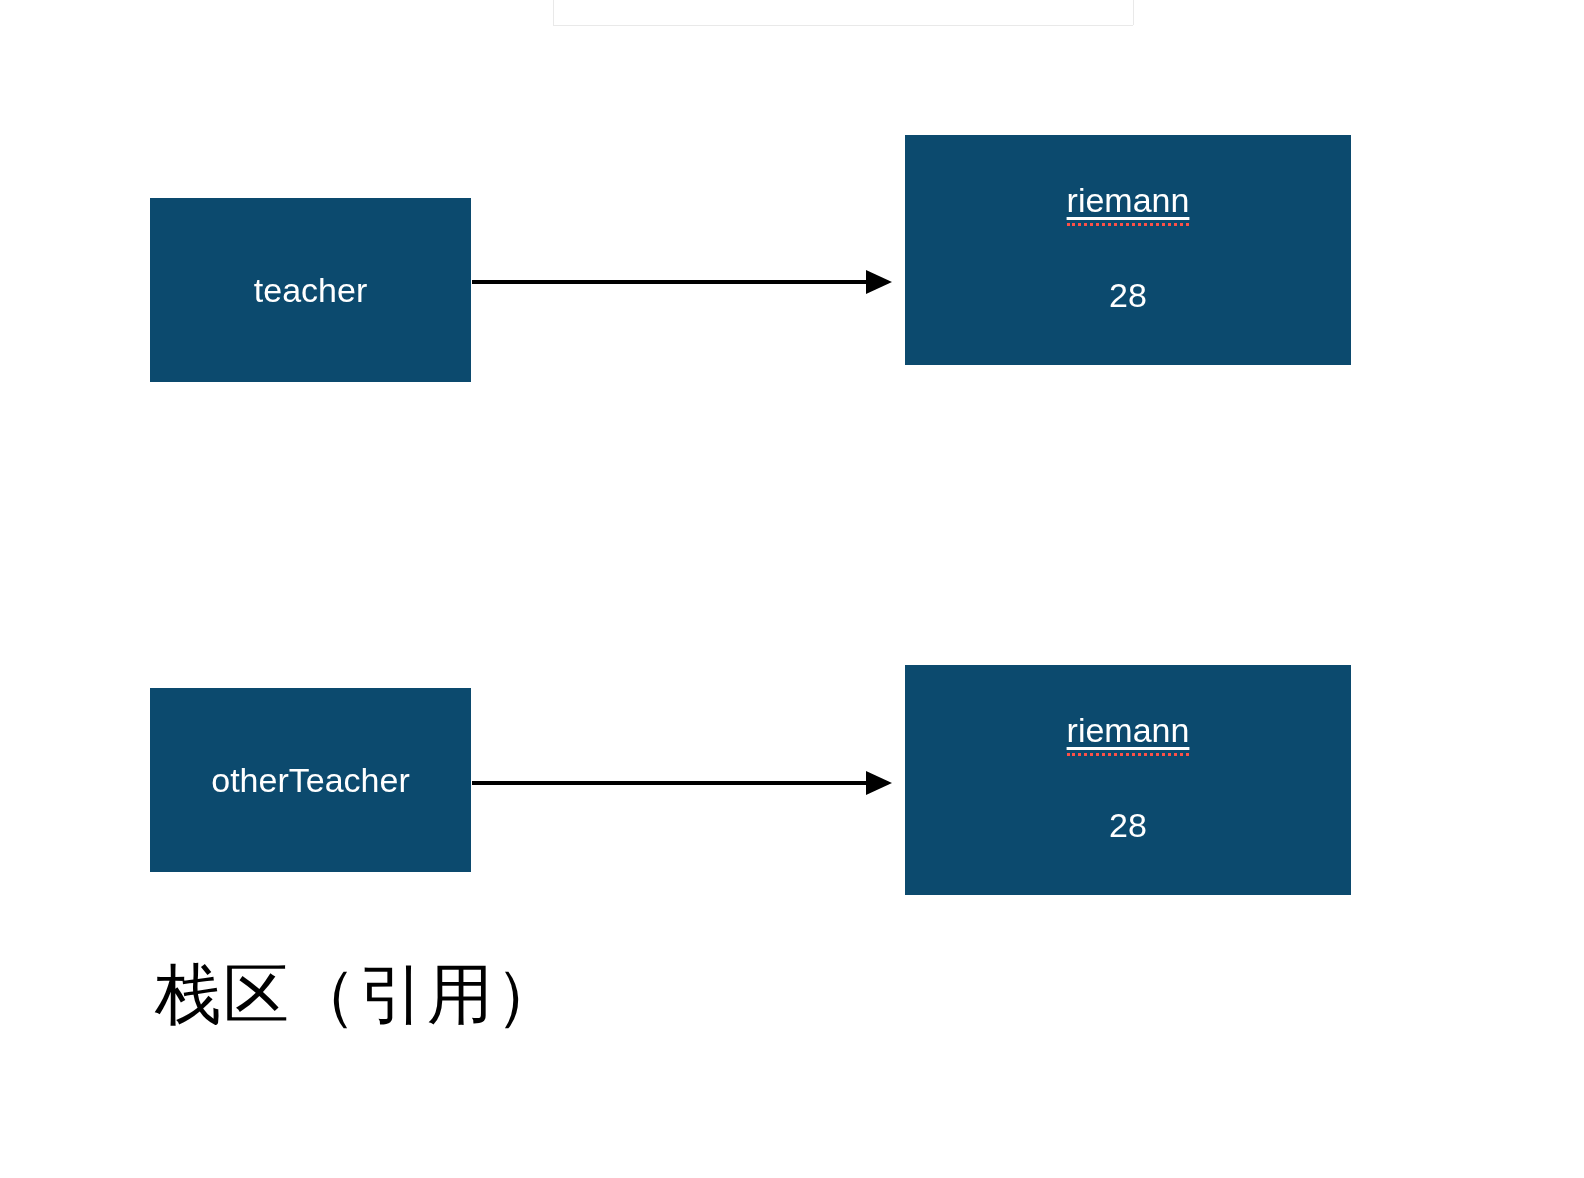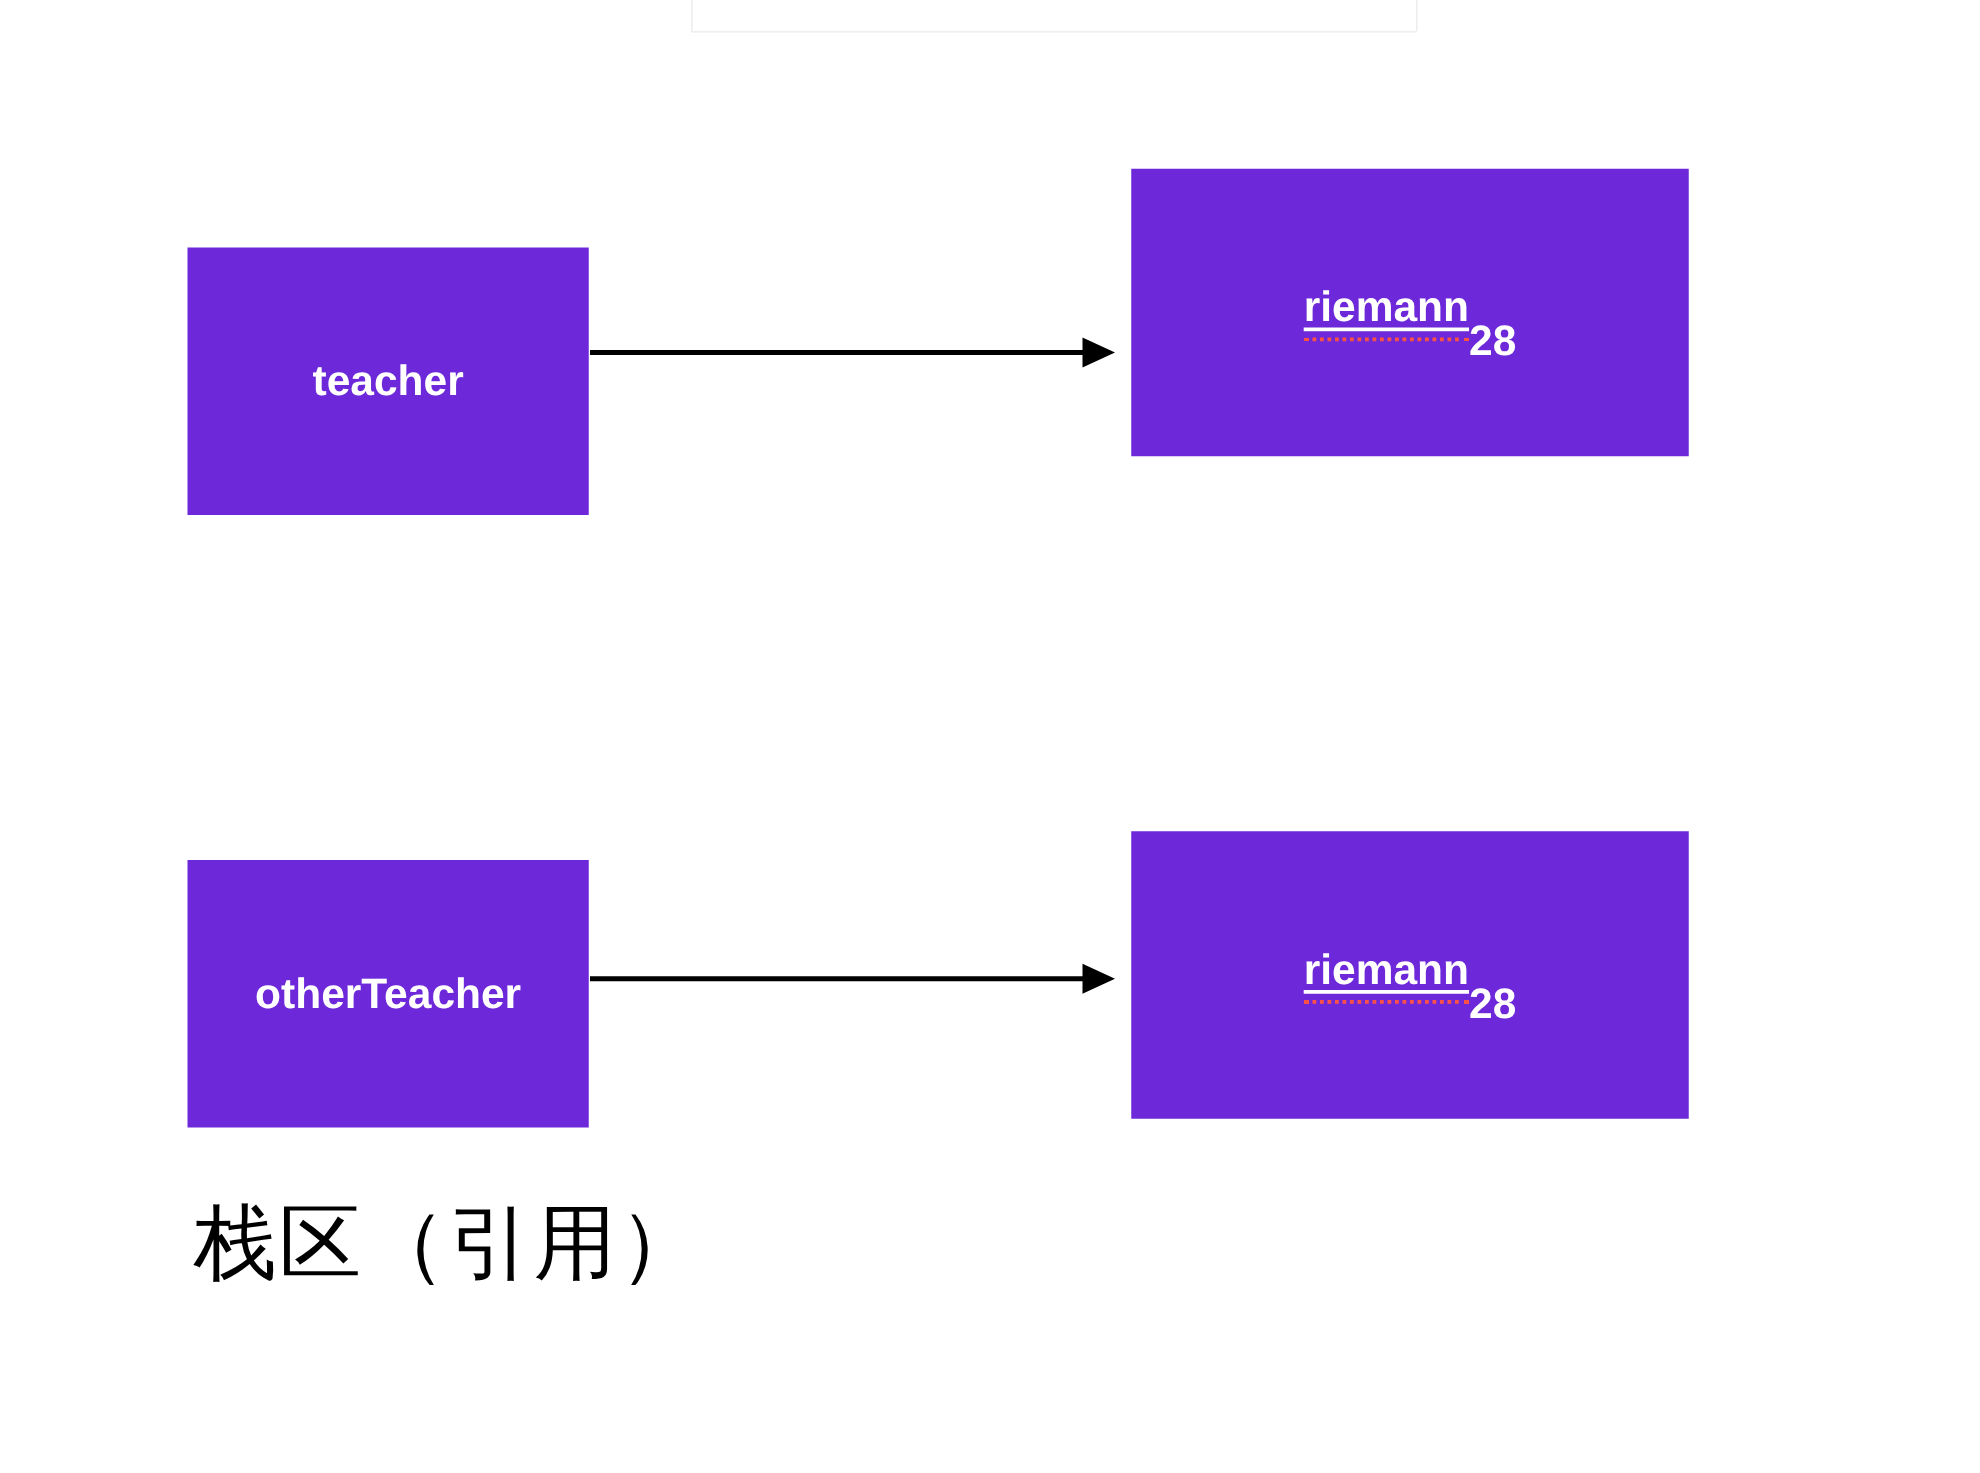--- a/index.html
+++ b/index.html
@@ -23,33 +23,32 @@
   .remnant-v {
     position: absolute;
     top: 0; width: 1px; height: 25px;
     background: #e9e9e9;
   }
   .remnant-v.left  { left: 553px; }
   .remnant-v.right { left: 1133px; }
 
   .box {
     position: absolute;
-    background: #6d28d9;
+    background: #0c4a6e;
     color: #ffffff;
     display: flex;
-    flex-direction: row;
+    flex-direction: column;
     align-items: center;
     justify-content: center;
     text-align: center;
-    font-weight: bold;
   }
 
   .stack-box {
     width: 321px;
-    height: 214px;
+    height: 184px;
     font-size: 34px;
   }
   .stack-box.teacher      { left: 150px; top: 198px; }
   .stack-box.otherteacher { left: 150px; top: 688px; }
 
   .heap-box {
     width: 446px;
     height: 230px;
     font-size: 34px;
     line-height: 1.55;

